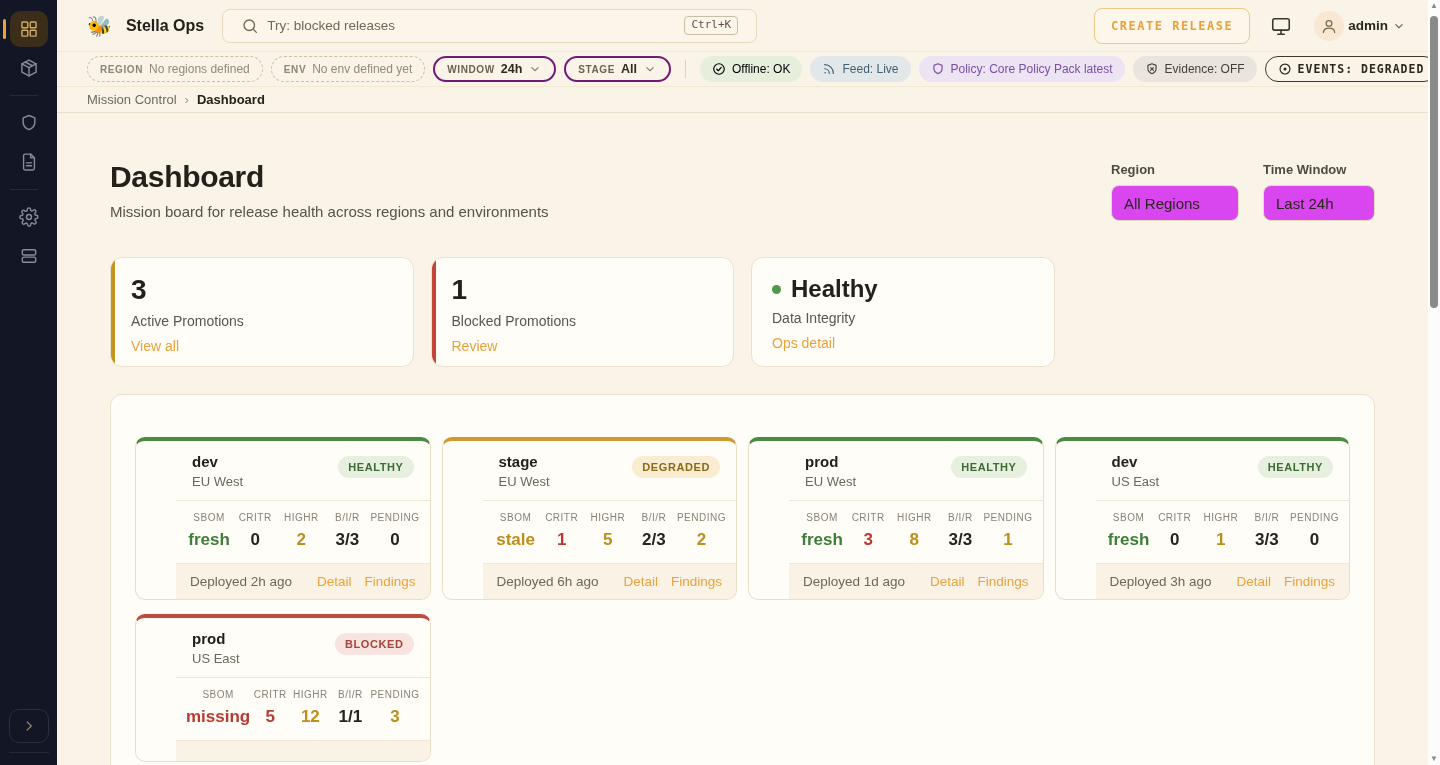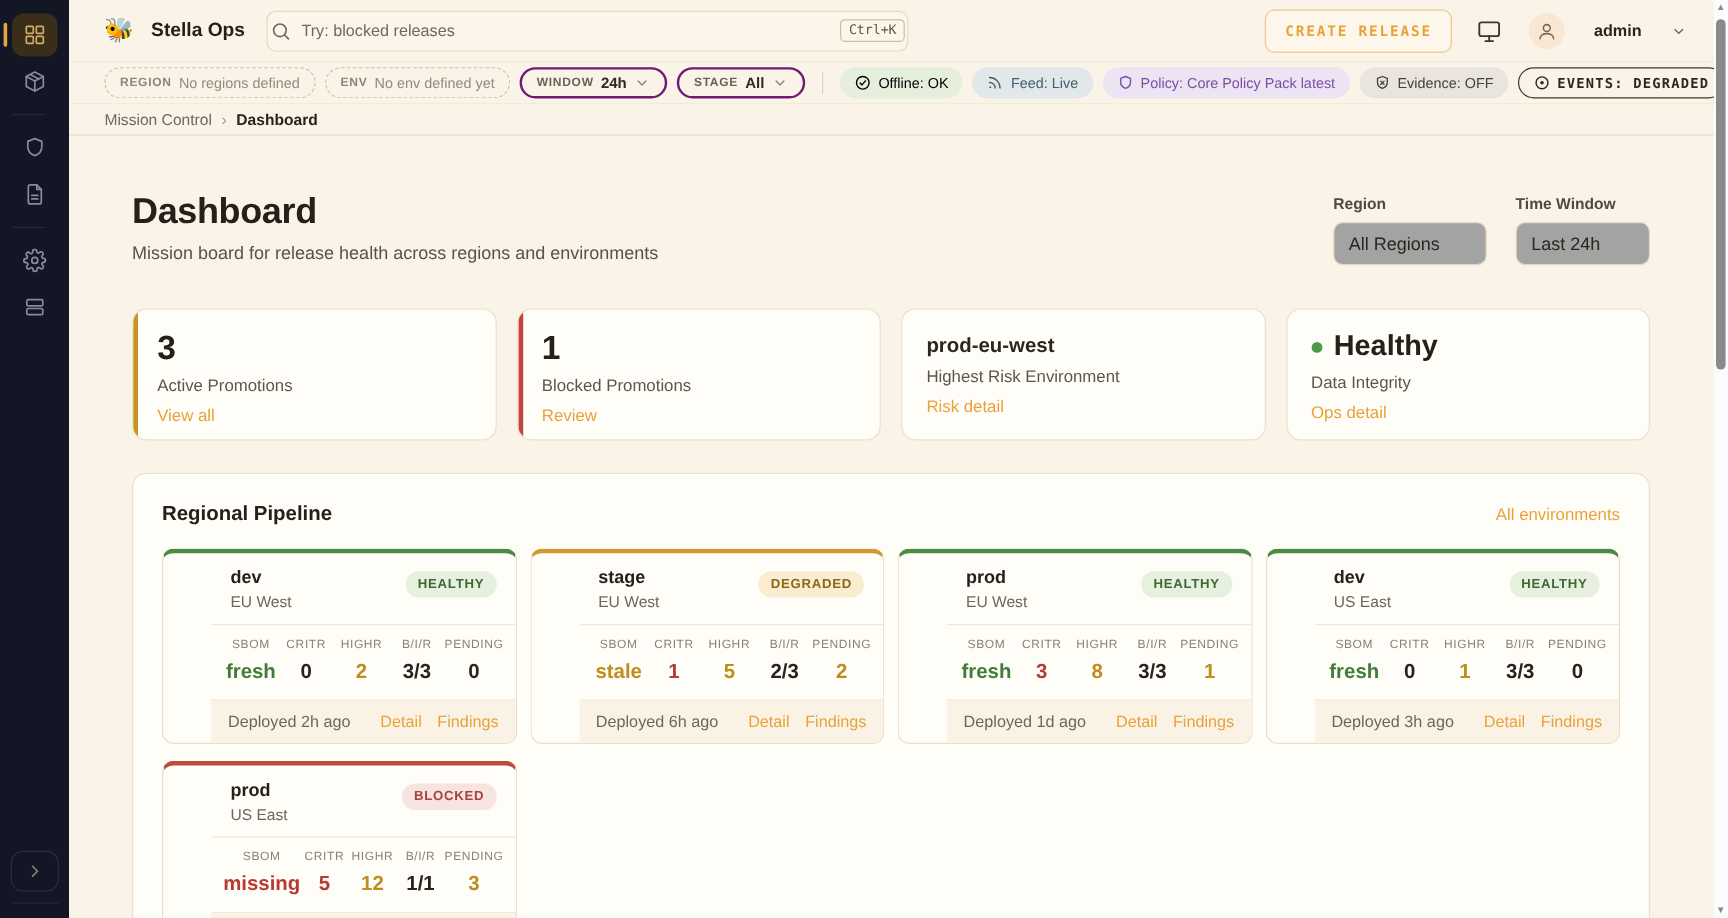--- a/index.html
+++ b/index.html
@@ -35,41 +35,41 @@
   .app { margin-left:57px; width:1371px; }
   
   .topbar {
     height:52px; display:flex; align-items:center; gap:14px;
     padding:0 22px 0 30px; border-bottom:1px solid #f2e8d4;
   }
   .logo { font-size:20px; line-height:1; }
   .brand { font-size:16px; font-weight:700; color:#23201a; margin-right:4px; }
   .searchbox {
     width:535px; height:34px; border:1px solid #e7d9bc; background:#fcf6ea;
-    border-radius:8px; display:flex; align-items:center; gap:8px; padding:0 2px;
+    border-radius:8px; display:flex; align-items:center; gap:8px; padding:0 18px;
     color:#6e6859;
   }
   .searchbox input {
     flex:1; border:none; background:transparent; outline:none;
     font-family:"Liberation Sans", sans-serif; font-size:13.5px; color:#4a463c;
   }
   .searchbox input::placeholder { color:#6e6859; opacity:1; }
   .kbd {
     font-family:"DejaVu Sans Mono", monospace; font-size:11px; color:#5c564a;
     border:1px solid #c9bda3; border-radius:4px; padding:2px 6px; line-height:1.1;
   }
   .top-spacer { flex:1; }
   .create-btn {
     height:36px; padding:0 16px; border:1px solid #eec988; border-radius:8px;
     background:#fdf7eb; color:#e9a13a; font-family:"DejaVu Sans Mono", monospace;
     font-size:12px; letter-spacing:1.5px; font-weight:600; cursor:pointer;
     display:flex; align-items:center;
   }
   .monitor-btn { color:#3a362c; display:flex; cursor:pointer; margin-left:6px; }
-  .user-chip { display:flex; align-items:center; gap:24px; cursor:pointer; margin-left:8px; }
+  .user-chip { display:flex; align-items:center; gap:4px; cursor:pointer; margin-left:8px; }
   .avatar {
     width:30px; height:30px; border-radius:50%; background:#f7e7d3; color:#7a6a4e;
     display:flex; align-items:center; justify-content:center;
   }
   .user-name { font-size:13.5px; font-weight:600; color:#2a261e; }
   .user-caret { color:#6b675c; display:flex; }
   
   .context-bar {
     height:35px; display:flex; align-items:center; gap:8px;
     padding:0 20px 0 30px; border-bottom:1px solid #f2e8d4; white-space:nowrap;
@@ -104,21 +104,21 @@
   .breadcrumb .crumb-sep { color:#a09a8c; }
   .breadcrumb .crumb-current { color:#272318; font-weight:600; }
   
   .main { padding:0 53px; }
   .page-head { display:flex; justify-content:space-between; align-items:flex-start; margin-top:47px; }
   .page-title { font-size:30px; font-weight:700; color:#25211a; letter-spacing:-.3px; }
   .page-subtitle { font-size:15px; color:#57534a; margin-top:9px; }
   .head-filters { display:flex; gap:24px; padding-top:2px; }
   .hf-label { font-size:13px; font-weight:600; color:#4f4b42; margin-bottom:8px; }
   .hf-select {
-    height:36px; border:1px solid #e6d9bf; background:#a3a3a3; border-radius:8px;
+    height:36px; border:1px solid #e6d9bf; background:#d946ef; border-radius:8px;
     display:flex; align-items:center; padding:0 12px; font-size:15px; color:#2a261e; cursor:pointer;
   }
   .hf-region { width:128px; } .hf-window { width:112px; }
   
   .stats-row { display:grid; grid-template-columns:repeat(4,1fr); gap:17px; margin-top:36px; }
   .stat-card {
     background:#fffdf8; border:1px solid #ece1cc; border-radius:12px;
     padding:17px 20px; height:110px; position:relative; overflow:hidden;
   }
   .stat-card.accent-amber::before, .stat-card.accent-red::before {
@@ -399,39 +399,30 @@
         <div class="stat-value">3</div>
         <div class="stat-label">Active Promotions</div>
         <span class="stat-link">View all</span>
       </div>
       <div class="stat-card accent-red">
         <div class="stat-value">1</div>
         <div class="stat-label">Blocked Promotions</div>
         <span class="stat-link">Review</span>
       </div>
       <div class="stat-card">
-        <div class="stat-env">prod-eu-west</div>
-        <div class="stat-label">Highest Risk Environment</div>
-        <span class="stat-link">Risk detail</span>
-      </div>
-      <div class="stat-card">
         <div class="stat-health">
           <span class="health-dot"></span>
           <span class="stat-hvalue">Healthy</span>
         </div>
         <div class="stat-label">Data Integrity</div>
         <span class="stat-link">Ops detail</span>
       </div>
     </div>
 
     <section class="pipeline">
-      <div class="pipeline-head">
-        <div class="pipeline-title">Regional Pipeline</div>
-        <span class="pipeline-link">All environments</span>
-      </div>
       <div class="pipe-grid" id="pipe-grid">
           <div class="pipe-card acc-green">
     <div class="pipe-head">
       <div>
         <div class="pipe-name">dev</div>
         <div class="pipe-region">EU West</div>
       </div>
       <span class="badge green">HEALTHY</span>
     </div>
     <div class="pipe-metrics">

